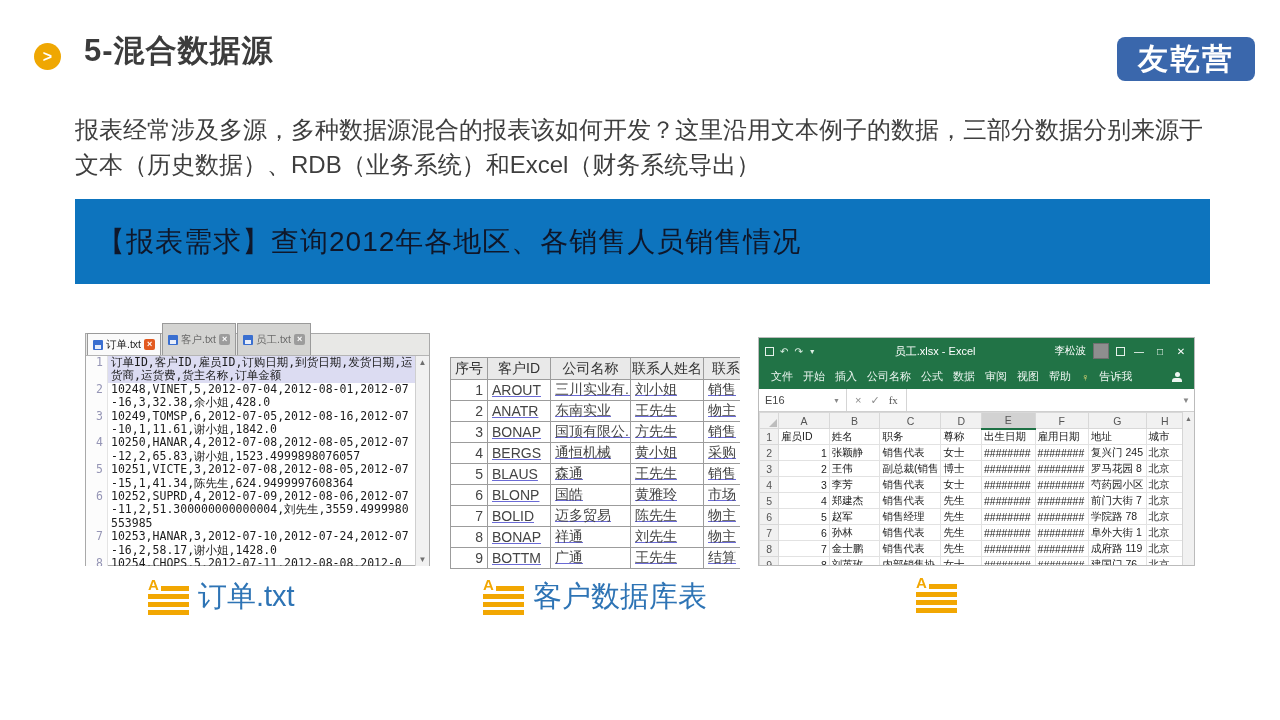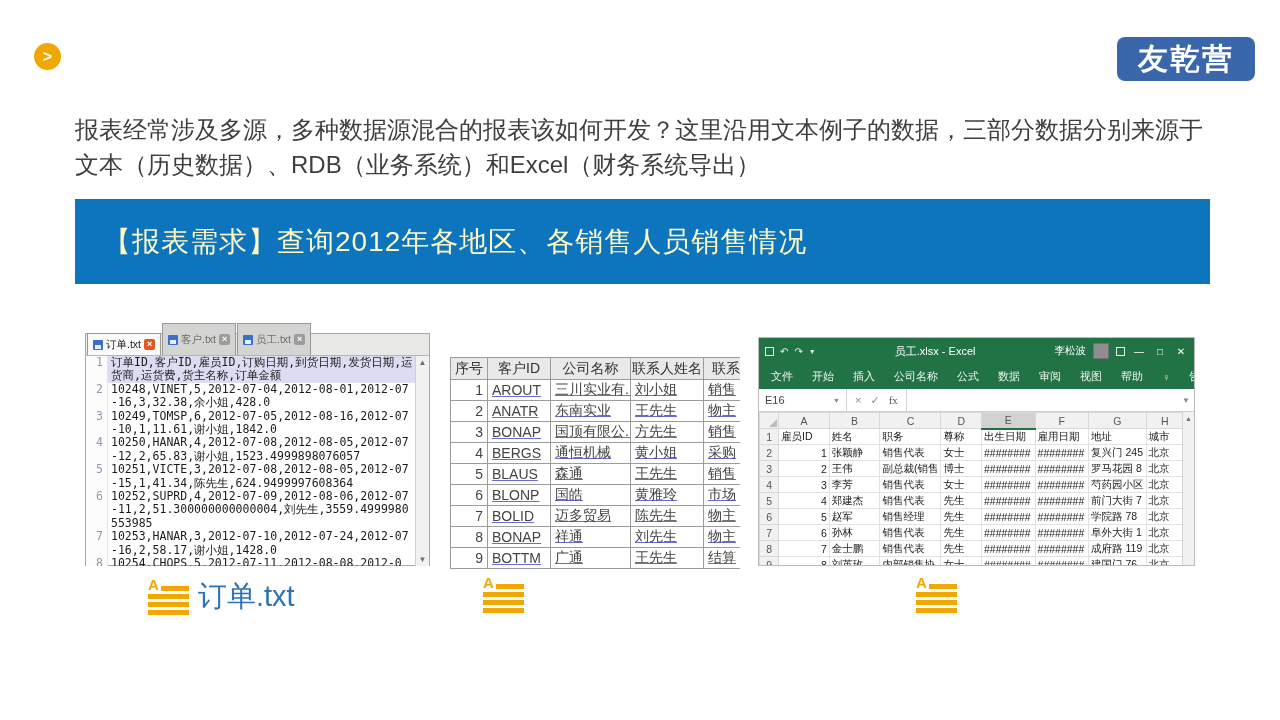--- a/index.html
+++ b/index.html
@@ -9,21 +9,21 @@
   
   .bullet { position:absolute; left:34px; top:43px; width:27px; height:27px; border-radius:50%;
             background:#EFA702; color:#fff; font-weight:bold; font-size:16px; line-height:27px; text-align:center; }
   .title { position:absolute; left:84px; top:30px; font-size:31px; font-weight:600; color:#3C3C3C; letter-spacing:1px; }
   .logo { position:absolute; left:1117px; top:37px; width:138px; height:44px; background:#3A67AC; border-radius:8px;
           color:#fff; font-size:30px; font-weight:bold; text-align:center; line-height:44px; letter-spacing:2px; }
 
   .para { position:absolute; left:75px; top:112px; width:1140px; font-size:24px; line-height:35px; color:#3E3E3E; }
 
   .banner { position:absolute; left:75px; top:199px; width:1135px; height:85px; background:#0D74BE; }
-  .banner-text { padding-left:28px; line-height:85px; color:#fef9c3; font-size:28px; letter-spacing:1px; }
+  .banner-text { padding-left:22px; line-height:85px; color:#0f172a; font-size:28px; letter-spacing:1px; }
 
   
   .np { position:absolute; left:85px; top:333px; width:345px; height:233px; background:#fff;
         border:1px solid #A9A9A9; font-size:11px; }
   .np-tabbar { height:22px; background:#E8E8E6; border-bottom:1px solid #B5B5B5; display:flex; align-items:flex-end; padding-left:1px; }
   .np-tab { display:inline-flex; align-items:center; gap:3px; height:32px; padding:0 5px; margin-right:1px;
             border:1px solid #9A9A9A; border-bottom:none; background:#D4D4D2; color:#6A6A6A; font-size:10.5px; white-space:nowrap; }
   .np-tab.active { background:#FAFAFA; color:#222; height:22px; }
   .floppy { display:inline-block; width:10px; height:10px; background:#3A6FD0; border-radius:1px; position:relative; }
   .floppy i { position:absolute; left:2px; bottom:1px; width:6px; height:4px; background:#E8EEFA; }
@@ -51,21 +51,21 @@
 
   
   .xl { position:absolute; left:758px; top:337px; width:437px; height:229px; background:#fff; border:1px solid #BBB; font-size:11px; overflow:hidden; }
   .xl-title { height:26px; background:#217346; color:#fff; display:flex; align-items:center; padding:0 6px; gap:7px; }
   .xl-title .qat { display:flex; align-items:center; gap:6px; color:#DDEFE4; font-size:10px; }
   .xbox { display:inline-block; width:9px; height:9px; border:1px solid #E5F1EA; }
   .xl-title .tt { flex:1; text-align:center; font-size:11px; }
   .xl-title .usr { font-size:10.5px; }
   .avatar { width:16px; height:16px; background:#8E8E8E; border:1px solid #6F6F6F; }
   .wbtn { width:14px; text-align:center; font-size:10px; color:#fff; }
-  .xl-menu { height:25px; background:#217346; color:#ECF5F0; display:flex; align-items:center; gap:19px; padding:0 12px; font-size:11px; }
+  .xl-menu { height:25px; background:#217346; color:#ECF5F0; display:flex; align-items:center; gap:10px; padding:0 12px; font-size:11px; }
   .xl-menu .mi { white-space:nowrap; }
   .bulb { font-size:11px; color:#F4E27A; }
   .psn { display:inline-block; position:relative; width:10px; height:10px; }
   .psn i { position:absolute; left:2.5px; top:0; width:5px; height:5px; border-radius:50%; background:#ECF5F0; }
   .psn b { position:absolute; left:0; bottom:0; width:10px; height:4px; border-radius:3px 3px 0 0; background:#ECF5F0; }
   .xl-fx { height:23px; background:#FFF; border-bottom:1px solid #CFCFCF; display:flex; align-items:stretch; font-size:11px; color:#444; }
   .nbox { width:88px; border-right:1px solid #D5D5D5; display:flex; align-items:center; padding:0 6px; gap:28px; }
   .nbox .v { flex:1; }
   .fxi { display:flex; align-items:center; gap:9px; padding:0 8px; border-right:1px solid #D5D5D5; color:#8A8A8A; }
   .fxi .fx { color:#555; font-family:"Liberation Serif",serif; }
@@ -92,20 +92,21 @@
   .ai .bar { display:block; height:5px; background:#F2A702; flex:1; }
   .ai .barf { display:block; height:5px; background:#F2A702; width:100%; }
   .c1 { left:148px; } .c2 { left:483px; } .c3 { left:916px; }
 </style>
 </head>
 <body>
 
 <div class="slide">
 
   <div class="bullet">&gt;</div>
+  <div class="title">5-混合数据源</div>
   <div class="logo">友乾营</div>
 
   <div class="para">报表经常涉及多源，多种数据源混合的报表该如何开发？这里沿用文本例子的数据，三部分数据分别来源于文本（历史数据）、RDB（业务系统）和Excel（财务系统导出）</div>
 
   <div class="banner">
     <div class="banner-text">【报表需求】查询2012年各地区、各销售人员销售情况</div>
   </div>
 
   <div class="np">
     <div class="np-tabbar">
@@ -458,20 +459,21 @@
   <div class="cap c2">
     <span class="ai">
       <span class="r1">
           <b class="A">A</b>
           <i class="bar"></i>
         </span>
       <i class="barf"></i>
         <i class="barf"></i>
         <i class="barf"></i>
     </span>
+    <span class="txt">客户数据库表</span>
   </div>
   <div class="cap c3">
     <span class="ai">
       <span class="r1">
           <b class="A">A</b>
           <i class="bar"></i>
         </span>
       <i class="barf"></i>
         <i class="barf"></i>
         <i class="barf"></i>

